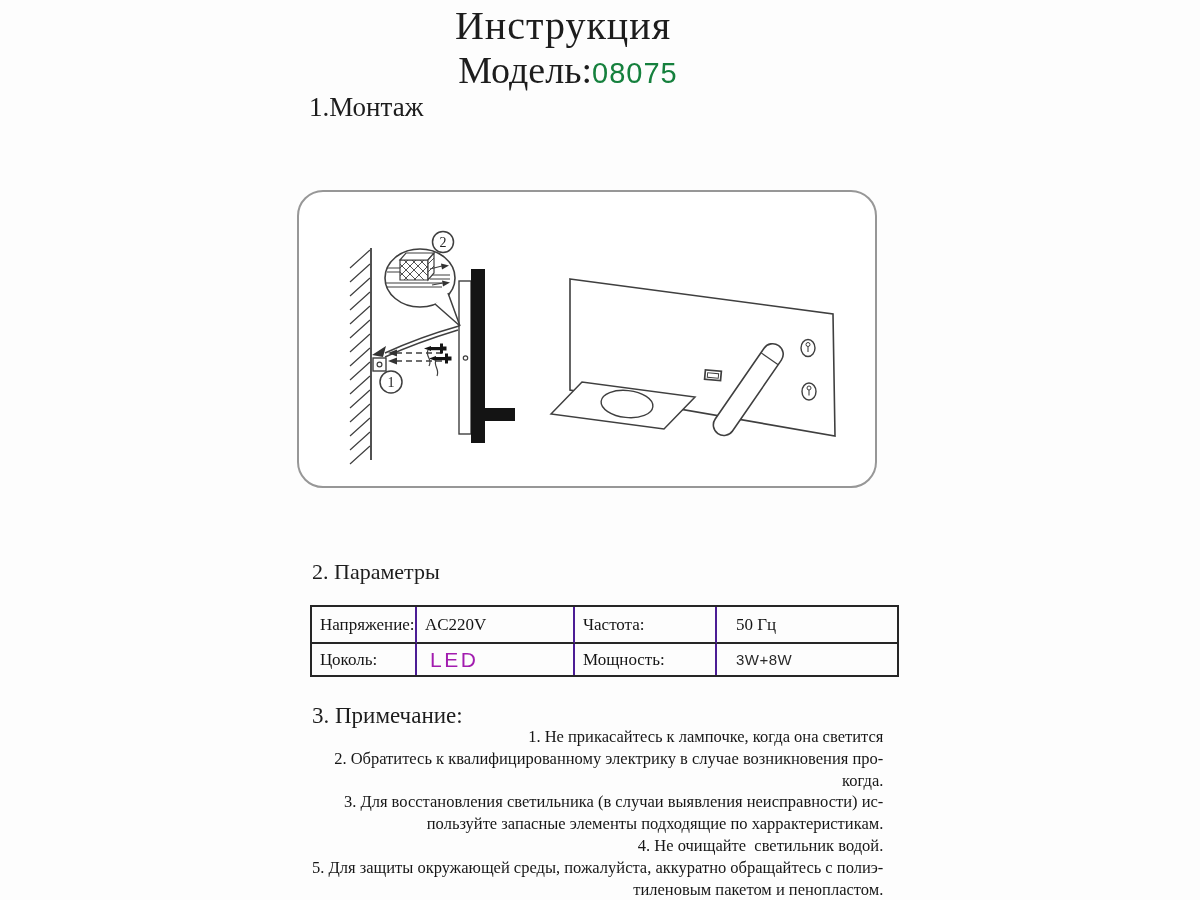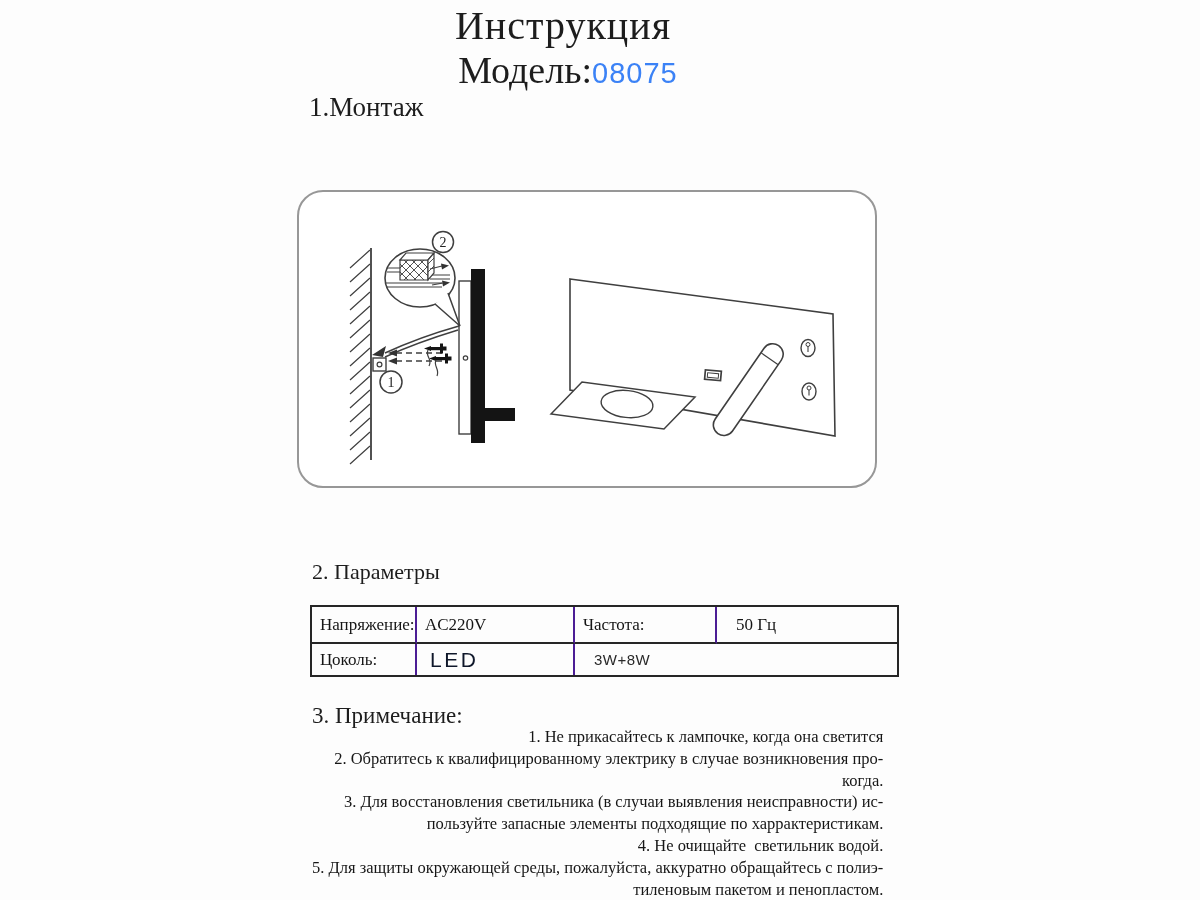--- a/index.html
+++ b/index.html
@@ -10,21 +10,21 @@
   }
   .doc-title {
     position:absolute; left:563px; top:6px; transform:translateX(-50%);
     font-size:40px; line-height:1; white-space:nowrap; letter-spacing:1px;
   }
   .model-line {
     position:absolute; left:554px; top:51px; transform:translateX(-50%);
     white-space:nowrap;
   }
   .model-label { font-size:38px; line-height:1;margin-left:28px; }
-  .model-value { font-family:"Liberation Sans", sans-serif; font-size:29px; letter-spacing:1px; color:#3b82f6; }
+  .model-value { font-family:"Liberation Sans", sans-serif; font-size:29px; letter-spacing:1px; color:#15803d; }
   .h-montage { position:absolute; left:309px; top:94px; font-size:27px; line-height:1; }
   .h-params  { position:absolute; left:312px; top:561px; font-size:22px; line-height:1; }
   .h-notes   { position:absolute; left:312px; top:704px; font-size:23px; line-height:1; }
 
   .diagram {
     position:absolute; left:297px; top:190px; width:580px; height:298px;
     border:2px solid #979797; border-radius:26px; box-sizing:border-box;
     background:#fff;
   }
   .diagram svg { position:absolute; left:0; top:0; }
@@ -35,21 +35,21 @@
     grid-template-rows:37px 31px;
     border:2px solid #262626;
   }
   .ptable .cell {
     box-sizing:border-box; border-right:2px solid #4c1d95; border-bottom:2px solid #262626;
     display:flex; align-items:center; padding-left:8px;
     font-size:17px; white-space:nowrap; color:#151515;
   }
   .ptable .cell.last-col { border-right:none;padding-left:19px; }
   .ptable .cell.last-row { border-bottom:none; }
-  .ptable .cell.v-led { font-family:"Liberation Sans", sans-serif; font-size:21px; letter-spacing:2.5px; padding-left:13px; color:#0f172a; }
+  .ptable .cell.v-led { font-family:"Liberation Sans", sans-serif; font-size:21px; letter-spacing:2.5px; padding-left:13px; color:#a21caf; }
   .ptable .cell.v-power { font-family:"Liberation Sans", sans-serif; font-size:15px; letter-spacing:.5px; color:#2a2a2a; }
 
   .notes { position:absolute; left:312px; top:726px;text-align:right; }
   .notes .note-line { font-size:16.5px; line-height:21.8px; white-space:pre; color:#161616; }
 
   .callout-num { font-family:"Liberation Serif", serif; font-size:14px; fill:#222; }
 </style>
 </head>
 <body>
 
@@ -175,20 +175,21 @@
 
   <div class="h-params">2. Параметры</div>
 
   <div class="ptable">
     <div class="cell">Напряжение:</div>
     <div class="cell">AC220V</div>
     <div class="cell">Частота:</div>
     <div class="cell last-col">50 Гц</div>
     <div class="cell last-row">Цоколь:</div>
     <div class="cell last-row v-led">LED</div>
+    <div class="cell last-row">Мощность:</div>
     <div class="cell last-col last-row v-power">3W+8W</div>
   </div>
 
   <div class="h-notes">3. Примечание:</div>
 
   <div class="notes">
     <div class="note-line">1. Не прикасайтесь к лампочке, когда она светится</div>
     <div class="note-line">2. Обратитесь к квалифицированному электрику в случае возникновения про-</div>
     <div class="note-line">когда.</div>
     <div class="note-line">3. Для восстановления светильника (в случаи выявления неисправности) ис-</div>

